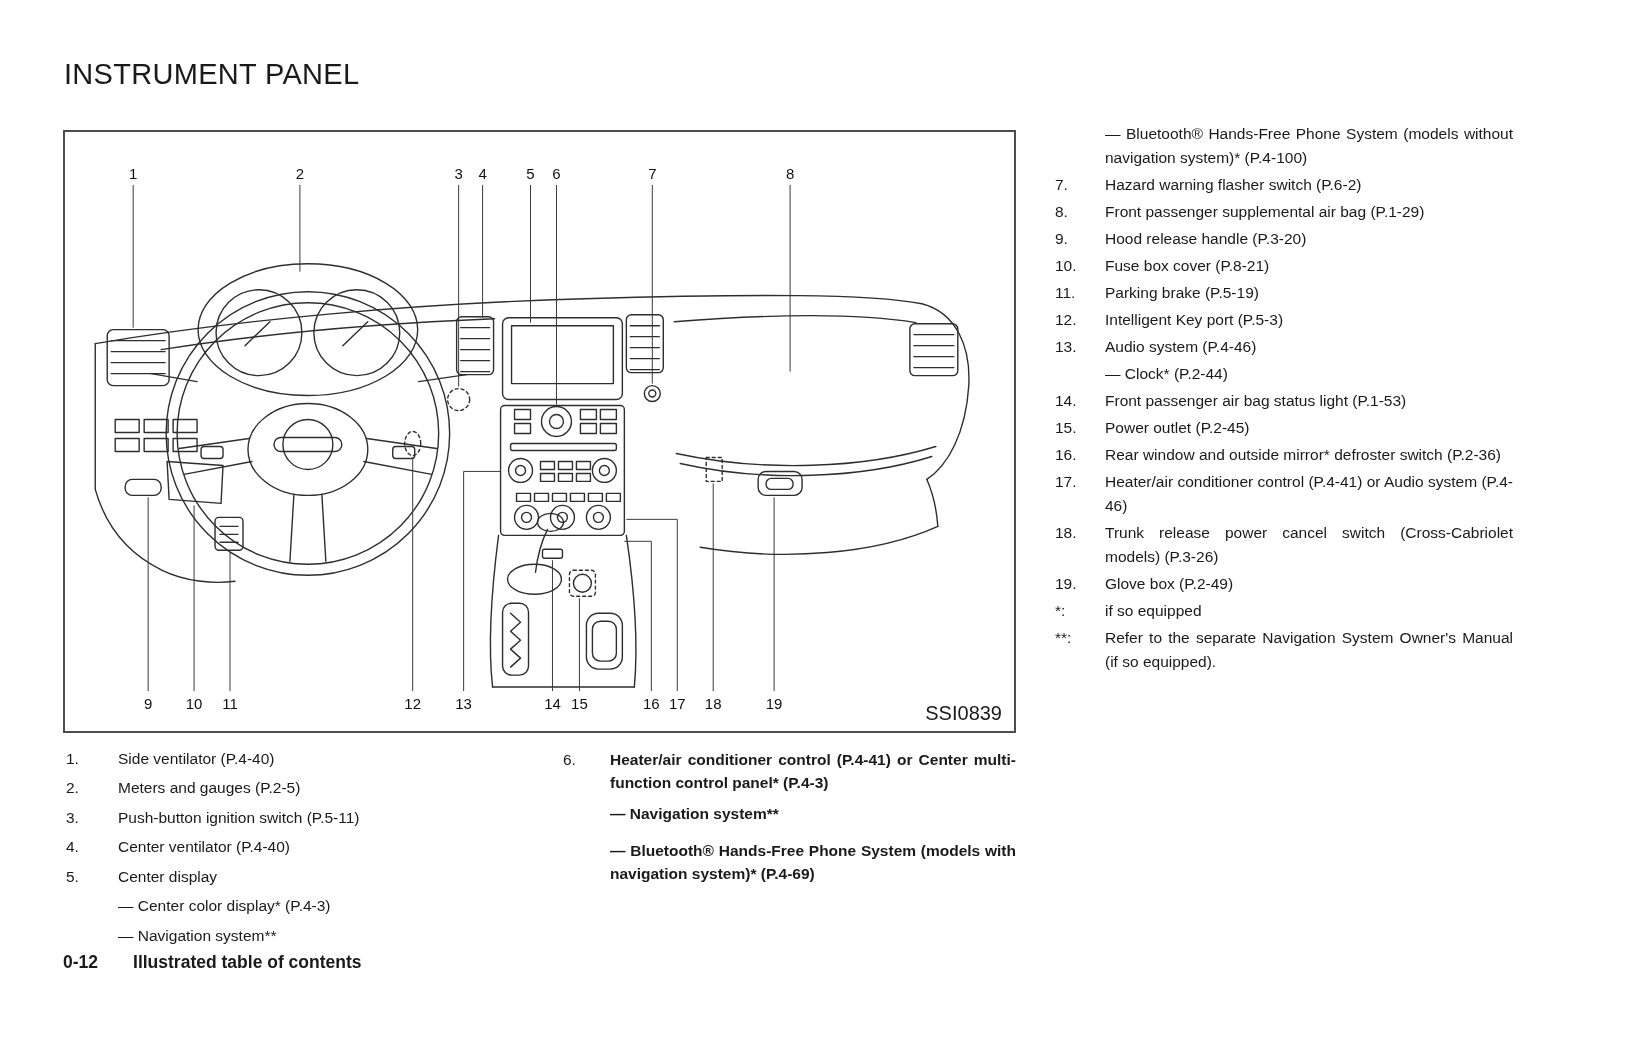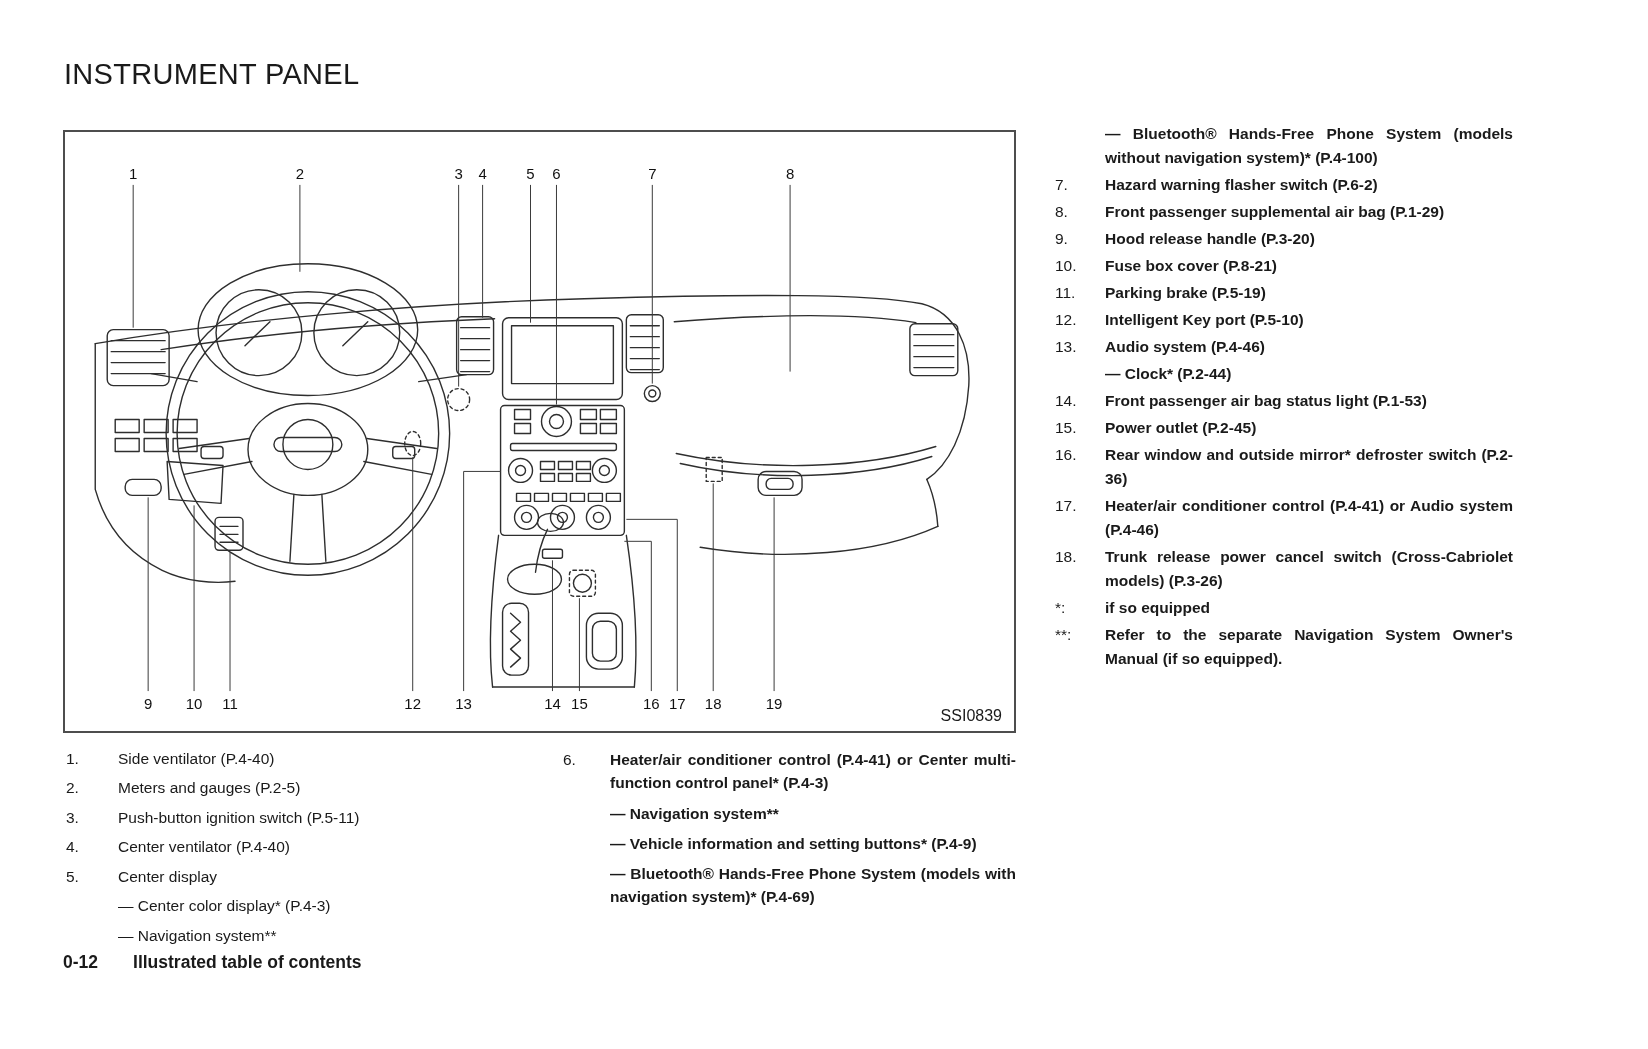--- a/index.html
+++ b/index.html
@@ -11,34 +11,34 @@
   .page-title {
     position:absolute; left:64px; top:58px;
     font-size:29px; font-weight:normal; letter-spacing:.3px;
   }
   .figure-box {
     position:absolute; left:63px; top:130px; width:953px; height:603px;
     border:2px solid #4d4d4d; background:#fff;
   }
   .figure-box svg { width:100%; height:100%; display:block; }
   .figure-code {
-    position:absolute; right:12px; bottom:6px; font-size:16px; color:#1a1a1a;
+    position:absolute; right:12px; bottom:6px; font-size:20px; color:#1a1a1a;
     background:#fff; padding-left:4px;
   }
   .legend { position:absolute; font-size:15.5px; }
   .legend .row { display:grid; margin-bottom:5px; }
   .legend .num { white-space:nowrap; }
   #legend-left  { left:66px;  top:748px; width:430px; line-height:1.45; }
   #legend-left .row { grid-template-columns:52px 1fr; margin-bottom:7px; }
   #legend-middle { left:563px; top:748px; width:453px; line-height:1.5; }
   #legend-middle .row { grid-template-columns:47px 1fr; margin-bottom:7px; }
   #legend-middle .txt { text-align:justify;font-weight:bold; }
   #legend-right { left:1055px; top:122px; width:458px; line-height:1.55; }
   #legend-right .row { grid-template-columns:50px 1fr; margin-bottom:3px; }
-  #legend-right .txt { text-align:justify;font-weight:bold; }
+  #legend-right .txt { text-align:justify; }
   .footer {
     position:absolute; left:63px; top:952px; display:flex; gap:35px;
     font-size:17.5px; font-weight:bold;justify-content:space-between;
   }
 </style>
 </head>
 <body>
 
 <div class="page-title">INSTRUMENT PANEL</div>
 
@@ -286,21 +286,20 @@
   <div class="row">
       <span class="num">6.</span>
       <span class="txt">Heater/air conditioner control (P.4-41) or Center multi-function control panel* (P.4-3)</span>
     </div>
   <div class="row">
       <span class="num"></span>
       <span class="txt">— Navigation system**</span>
     </div>
   <div class="row">
       <span class="num"></span>
-      <span class="txt">— Vehicle information and setting buttons* (P.4-9)</span>
     </div>
   <div class="row">
       <span class="num"></span>
       <span class="txt">— Bluetooth® Hands-Free Phone System (models with navigation system)* (P.4-69)</span>
     </div>
 </div>
 
 <div class="legend" id="legend-right">
   <div class="row">
       <span class="num"></span>
@@ -321,21 +320,21 @@
   <div class="row">
       <span class="num">10.</span>
       <span class="txt">Fuse box cover (P.8-21)</span>
     </div>
   <div class="row">
       <span class="num">11.</span>
       <span class="txt">Parking brake (P.5-19)</span>
     </div>
   <div class="row">
       <span class="num">12.</span>
-      <span class="txt">Intelligent Key port (P.5-10)</span>
+      <span class="txt">Intelligent Key port (P.5-3)</span>
     </div>
   <div class="row">
       <span class="num">13.</span>
       <span class="txt">Audio system (P.4-46)</span>
     </div>
   <div class="row">
       <span class="num"></span>
       <span class="txt">— Clock* (P.2-44)</span>
     </div>
   <div class="row">
@@ -350,20 +349,24 @@
       <span class="num">16.</span>
       <span class="txt">Rear window and outside mirror* defroster switch (P.2-36)</span>
     </div>
   <div class="row">
       <span class="num">17.</span>
       <span class="txt">Heater/air conditioner control (P.4-41) or Audio system (P.4-46)</span>
     </div>
   <div class="row">
       <span class="num">18.</span>
       <span class="txt">Trunk release power cancel switch (Cross-Cabriolet models) (P.3-26)</span>
+    </div>
+  <div class="row">
+      <span class="num">19.</span>
+      <span class="txt">Glove box (P.2-49)</span>
     </div>
   <div class="row">
       <span class="num">*:</span>
       <span class="txt">if so equipped</span>
     </div>
   <div class="row">
       <span class="num">**:</span>
       <span class="txt">Refer to the separate Navigation System Owner's Manual (if so equipped).</span>
     </div>
 </div>

